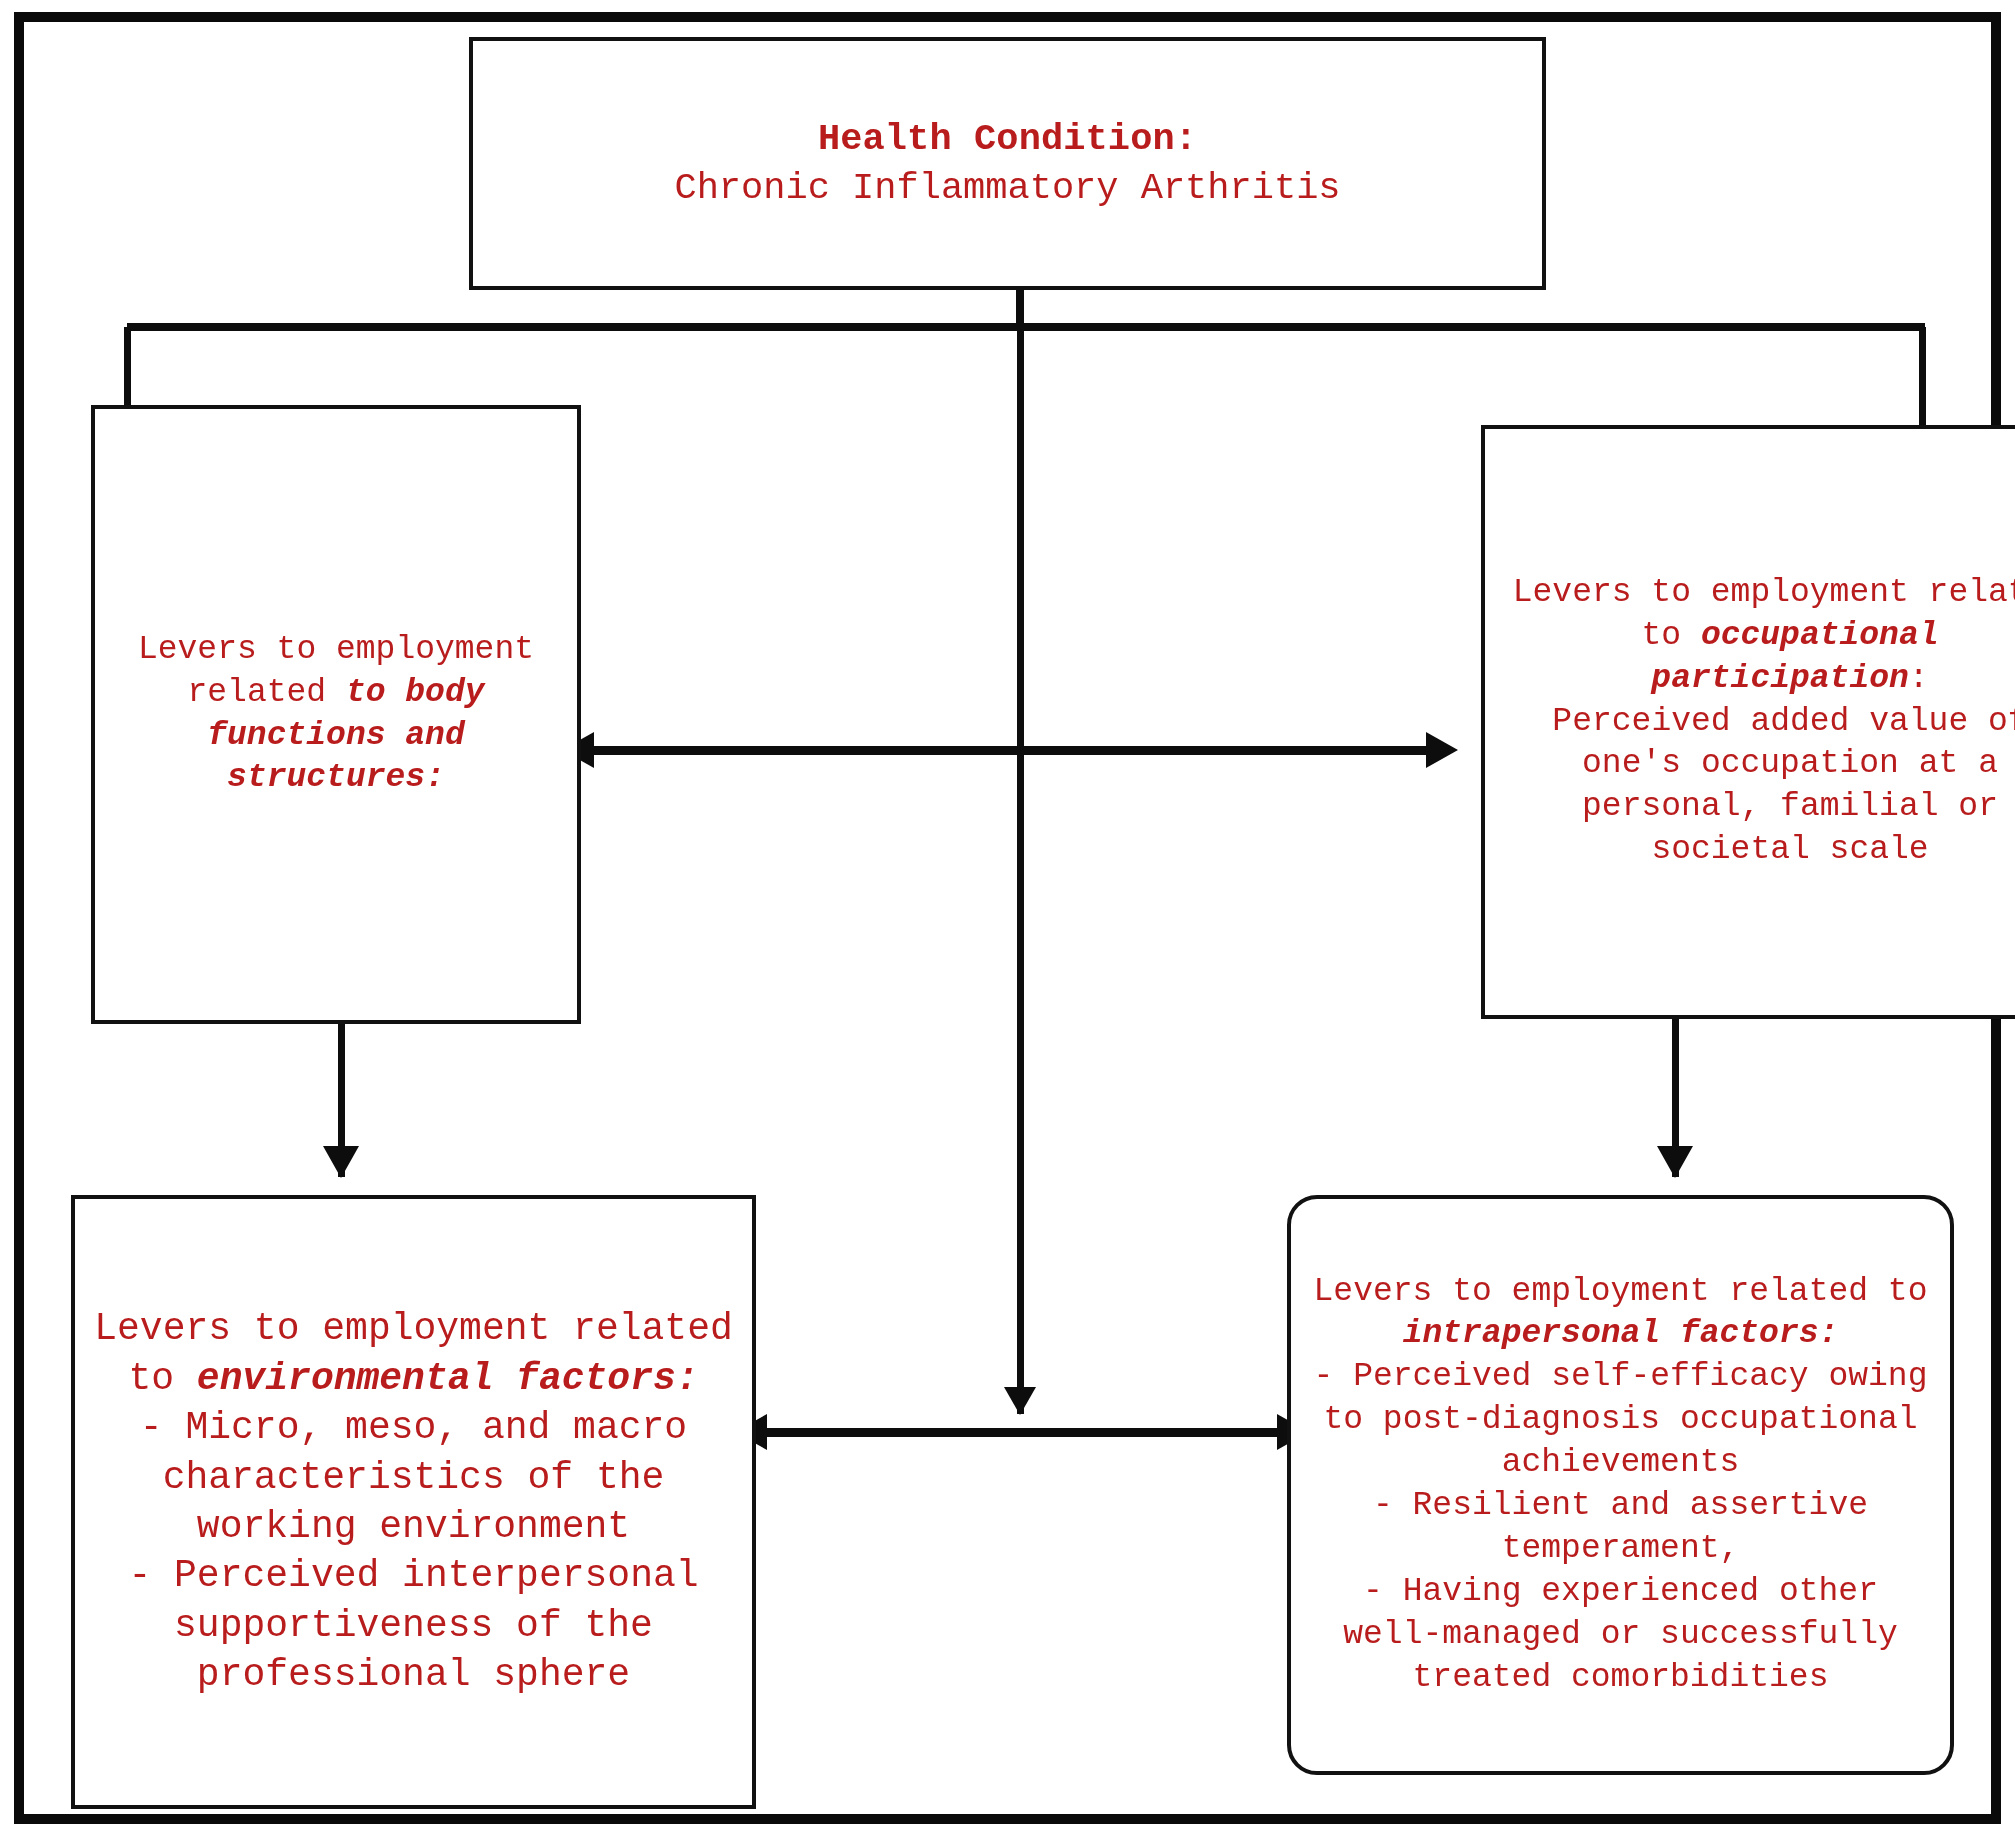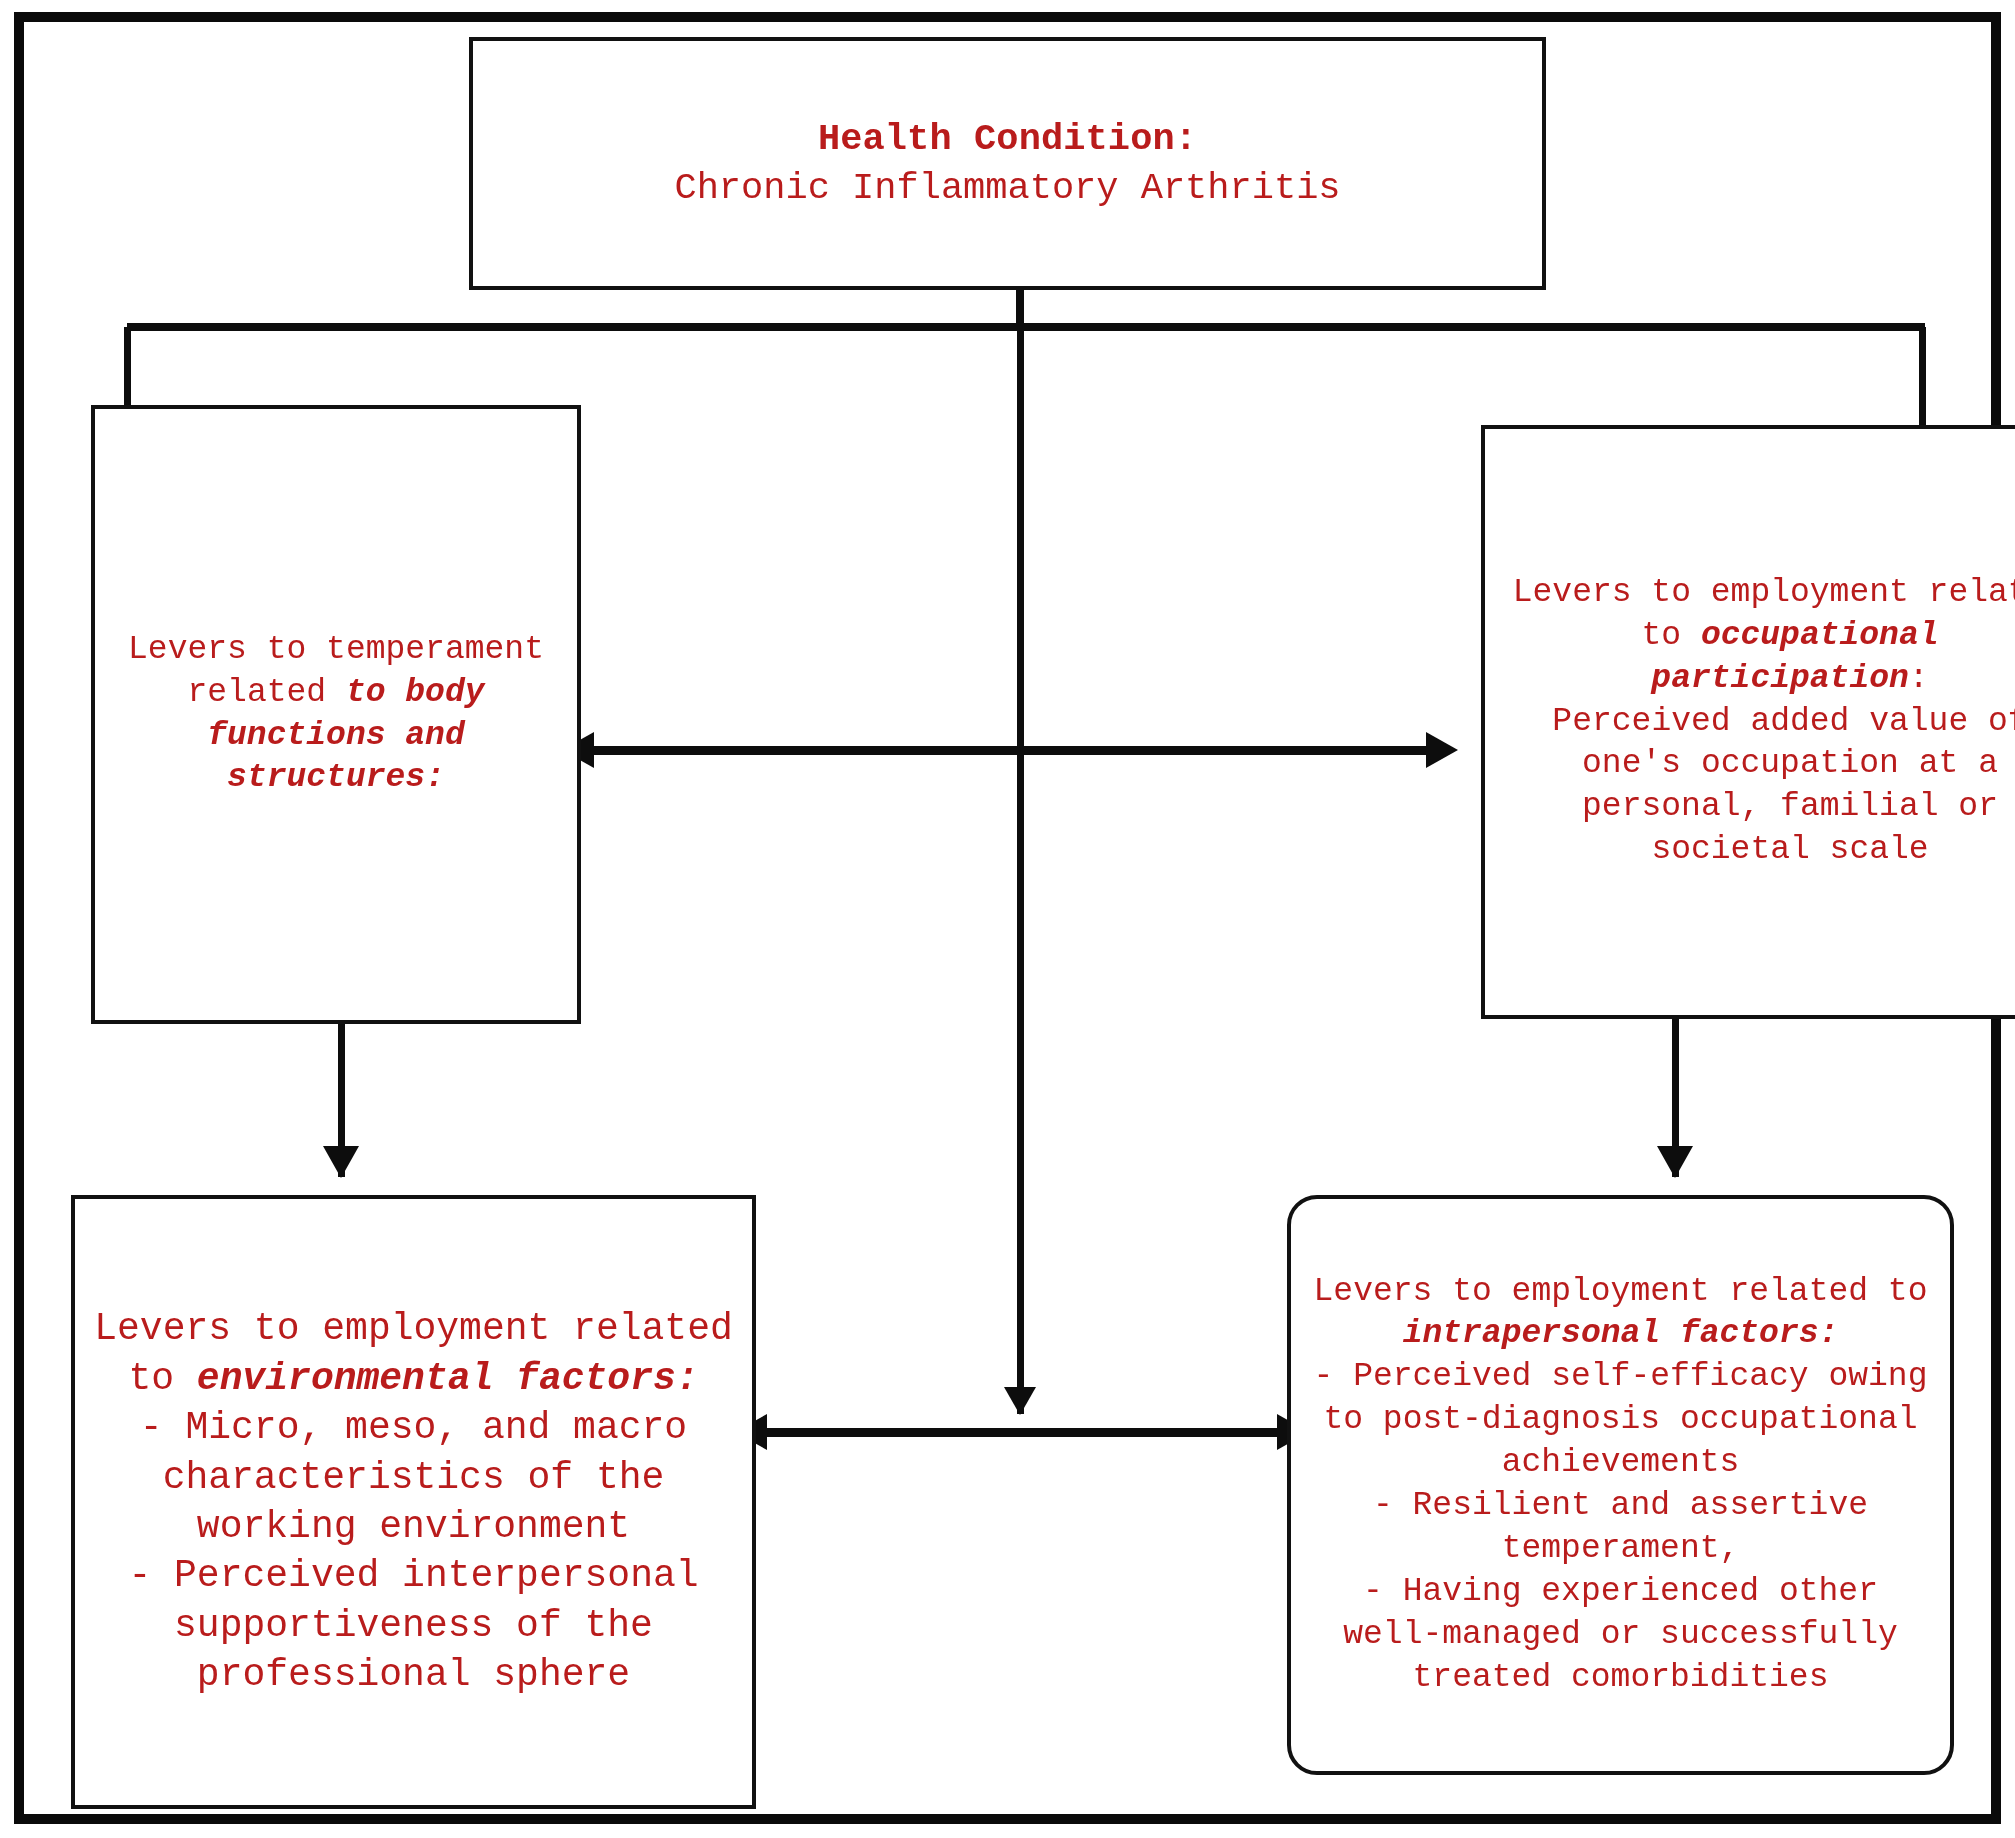--- a/index.html
+++ b/index.html
@@ -152,21 +152,21 @@
 
   <div class="node" id="node-health">
     <div class="inner">
       <div class="line1">Health Condition:</div>
       <div class="line2">Chronic Inflammatory Arthritis</div>
     </div>
   </div>
 
   <div class="node" id="node-body">
     <div class="inner">
-      <div><span>Levers to temperament related </span><i class="bi">to body functions and structures:</i></div>
+      <div><span>Levers to employment related </span><i class="bi">to body functions and structures:</i></div>
     </div>
   </div>
 
   <div class="node" id="node-occ">
     <div class="inner">
       <div><span>Levers to employment related to </span><i class="bi">occupational participation</i><span>:</span></div>
       <div>Perceived added value of one's occupation at a personal, familial or societal scale</div>
     </div>
   </div>
 

